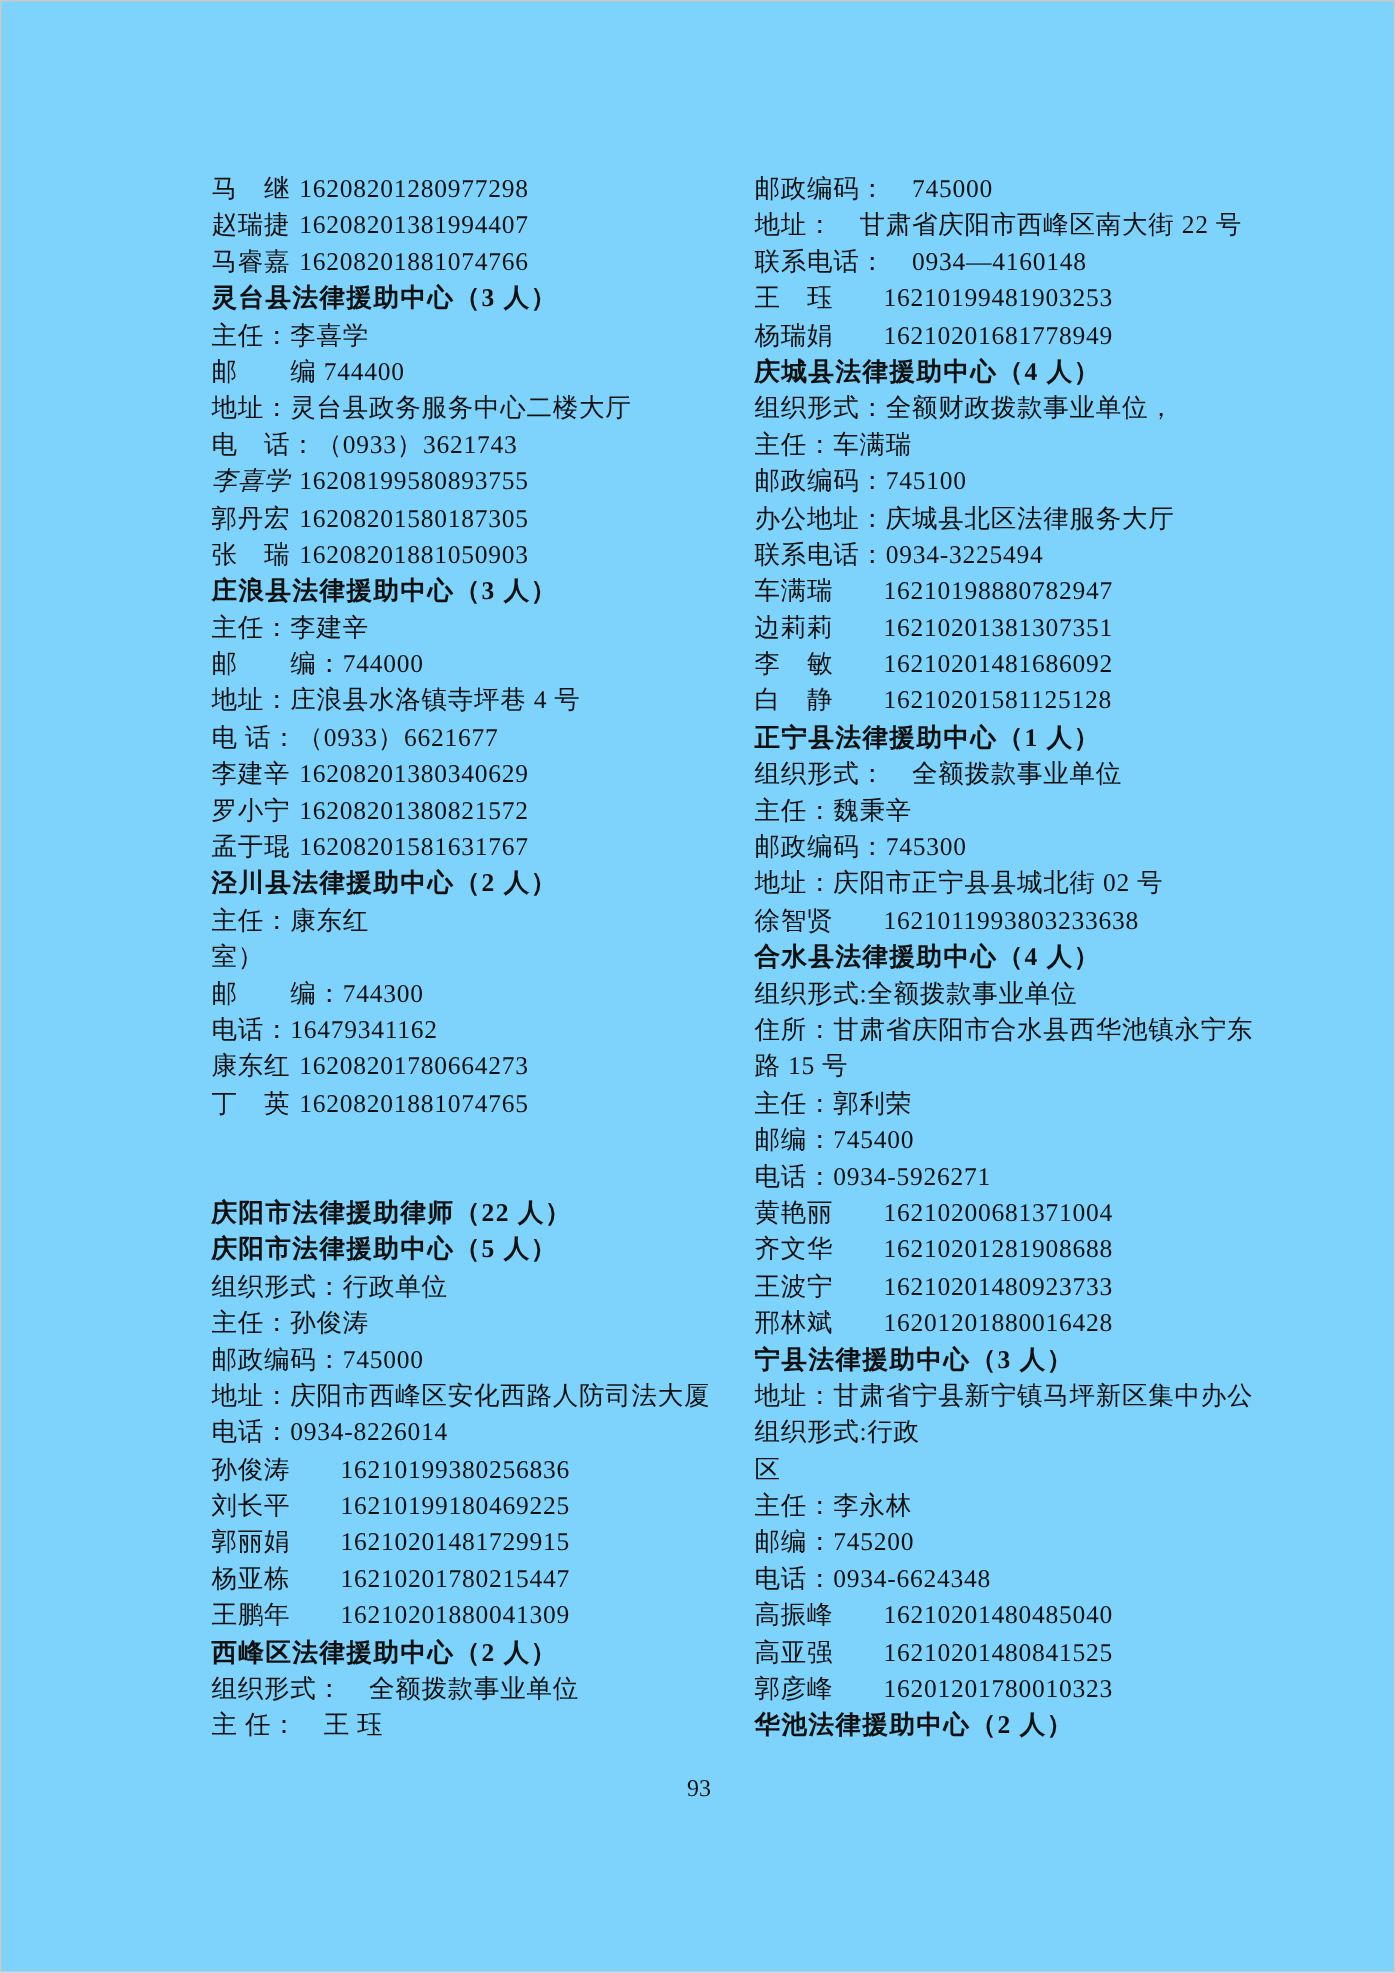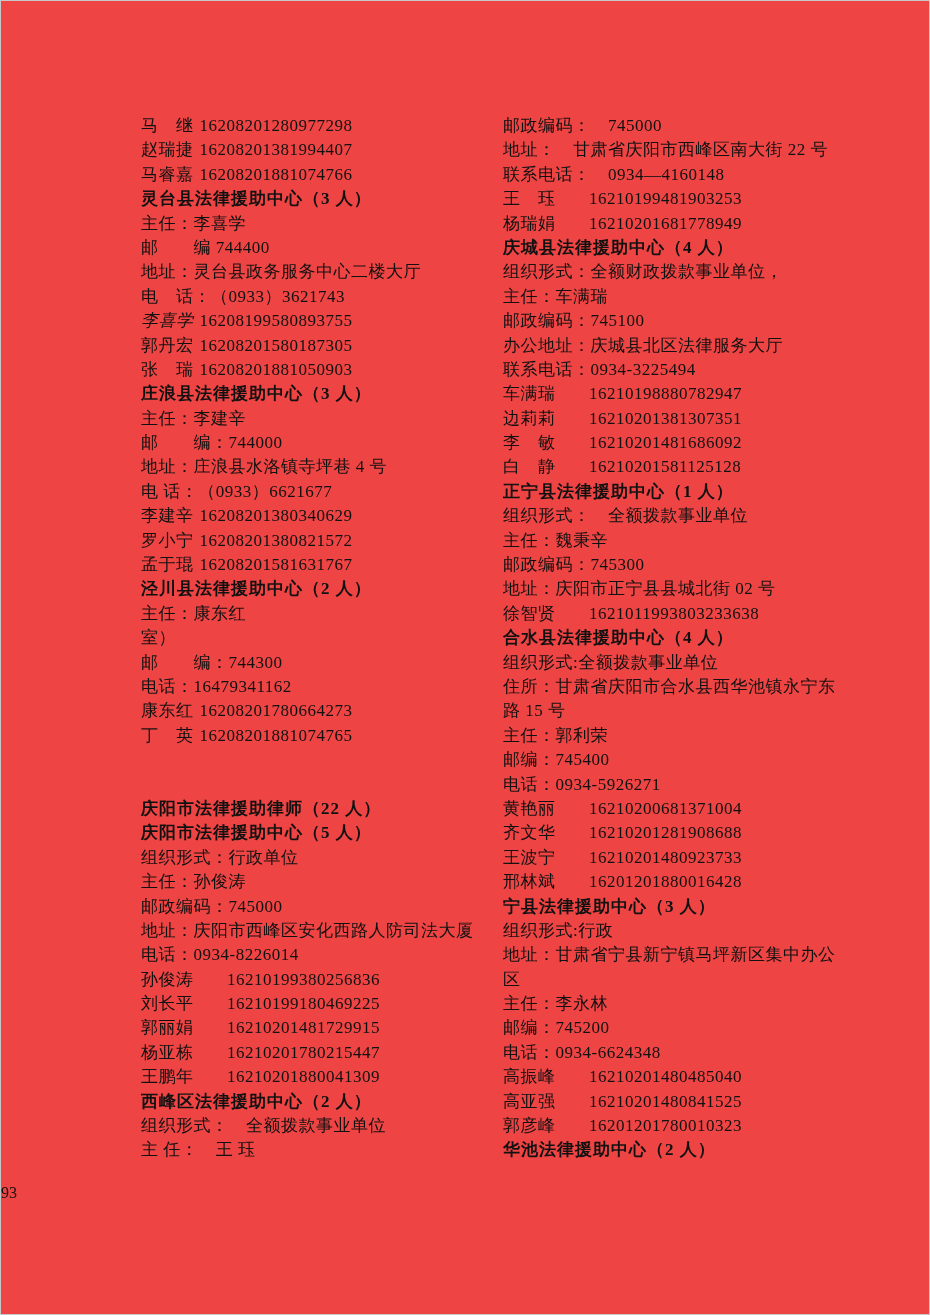--- a/index.html
+++ b/index.html
@@ -4,21 +4,21 @@
 <style>
   html, body {
     margin: 0;
     padding: 0;
     background: #ffffff;
   }
   .page {
     position: relative;
     width: 930px;
     height: 1315px;
-    background: #ef4444;
+    background: #7dd3fc;
     box-sizing: border-box;
     border: 1px solid #c8c8c8;
     font-family: "Liberation Serif", "DejaVu Serif", serif;
     color: #111111;
     overflow: hidden;
   }
   .col {
     position: absolute;
     top: 113px;
     width: 336px;
@@ -39,20 +39,21 @@
   .pname {
     display: inline-block;
     width: 86px;
     white-space: pre;
   }
   .page-number {
     position: absolute;
     top: 1181px;
     left: 0;
     width: 930px;
+    text-align: center;
     font-size: 16px;
     line-height: 22px;
   }
 </style>
 </head>
 <body>
 
 <div class="page">
   <div class="col col-left" id="col-left">
       <div class="line"><span class="pname" style="width: auto; margin-right: 6px;">马　继</span><span>16208201280977298</span></div>
@@ -126,22 +127,22 @@
       <div class="line">住所：甘肃省庆阳市合水县西华池镇永宁东</div>
       <div class="line">路 15 号</div>
       <div class="line">主任：郭利荣</div>
       <div class="line">邮编：745400</div>
       <div class="line">电话：0934-5926271</div>
       <div class="line"><span class="pname">黄艳丽</span><span>16210200681371004</span></div>
       <div class="line"><span class="pname">齐文华</span><span>16210201281908688</span></div>
       <div class="line"><span class="pname">王波宁</span><span>16210201480923733</span></div>
       <div class="line"><span class="pname">邢林斌</span><span>16201201880016428</span></div>
       <div class="line bold">宁县法律援助中心（3 人）</div>
+      <div class="line">地址：甘肃省宁县新宁镇马坪新区集中办公</div>
       <div class="line">组织形式:行政</div>
-      <div class="line">地址：甘肃省宁县新宁镇马坪新区集中办公</div>
       <div class="line">区</div>
       <div class="line">主任：李永林</div>
       <div class="line">邮编：745200</div>
       <div class="line">电话：0934-6624348</div>
       <div class="line"><span class="pname">高振峰</span><span>16210201480485040</span></div>
       <div class="line"><span class="pname">高亚强</span><span>16210201480841525</span></div>
       <div class="line"><span class="pname">郭彦峰</span><span>16201201780010323</span></div>
       <div class="line bold">华池法律援助中心（2 人）</div>
     </div>
   <div class="page-number">93</div>

